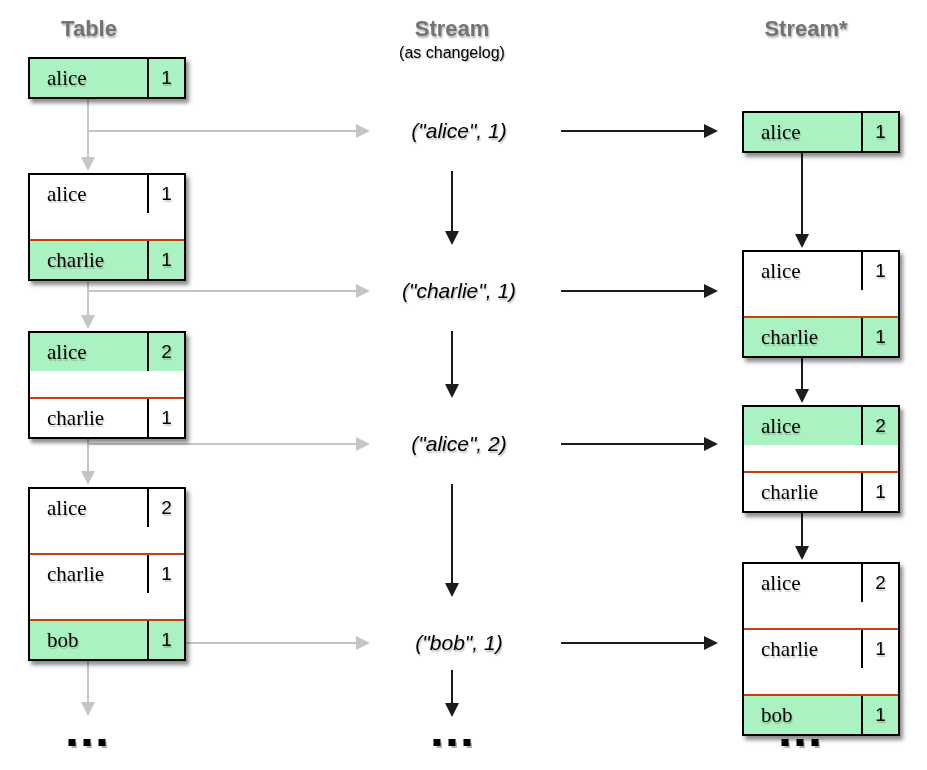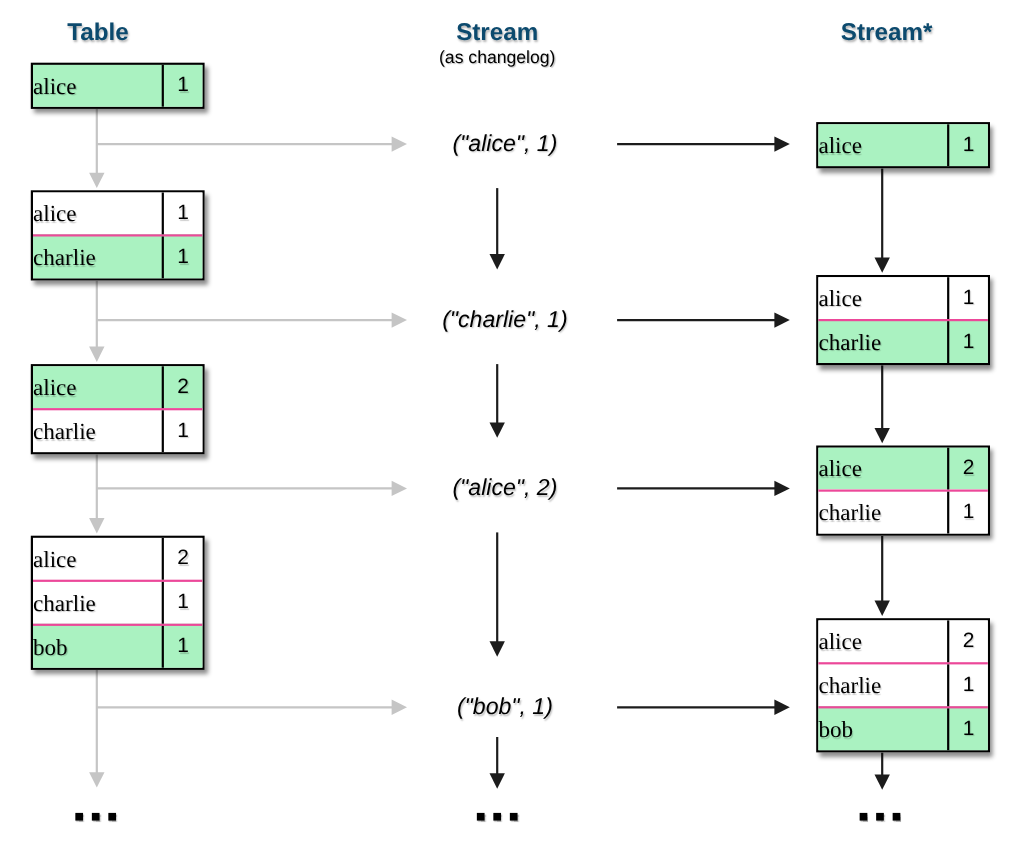--- a/index.html
+++ b/index.html
@@ -8,48 +8,48 @@
     width:927px;height:770px;
     background:#ffffff;
     overflow:hidden;
     font-family:"Liberation Sans",sans-serif;
   }
   #arrows{position:absolute;left:0;top:0;width:927px;height:770px;}
 
   .title{
     position:absolute;
     transform:translateX(-50%);
-    font-weight:bold;font-size:22px;color:#0c4a6e;
+    font-weight:bold;font-size:22px;color:#737373;
     white-space:nowrap;
     text-shadow:1px 2px 2px rgba(0,0,0,0.30);
   }
   .subtitle{
     position:absolute;
     transform:translateX(-50%);
     font-weight:normal;font-size:16px;color:#000;
     white-space:nowrap;
     text-shadow:1px 1px 1px rgba(0,0,0,0.25);
   }
 
   .tbl{
     position:absolute;
     width:158px;
     box-sizing:border-box;
     border:2px solid #000;
     background:#fff;
     box-shadow:3px 4px 4px rgba(0,0,0,0.45);
   }
   .row{display:flex;height:38px;background:#fff;}
-  .row + .row{border-top:2px solid #ec4899;}
+  .row + .row{border-top:2px solid #c2410c;margin-top:26px;}
   .row.hl{background:var(--green,#aaf2c1);}
   .cell-key{
     width:119px;box-sizing:border-box;
     border-right:2px solid #000;
     display:flex;align-items:center;
-    padding-left:0;
+    padding-left:17px;
     font-family:"Liberation Serif",serif;
     font-size:21px;color:#000;
     text-shadow:1px 1.5px 1px rgba(0,0,0,0.20);
   }
   .cell-val{
     flex:1;display:flex;align-items:center;justify-content:center;
     font-family:"Liberation Sans",sans-serif;
     font-size:19px;color:#000;
     text-shadow:1px 1.5px 1px rgba(0,0,0,0.20);
   }

